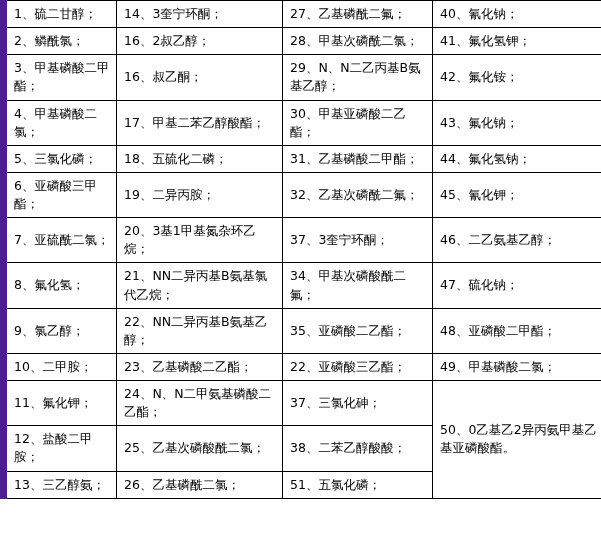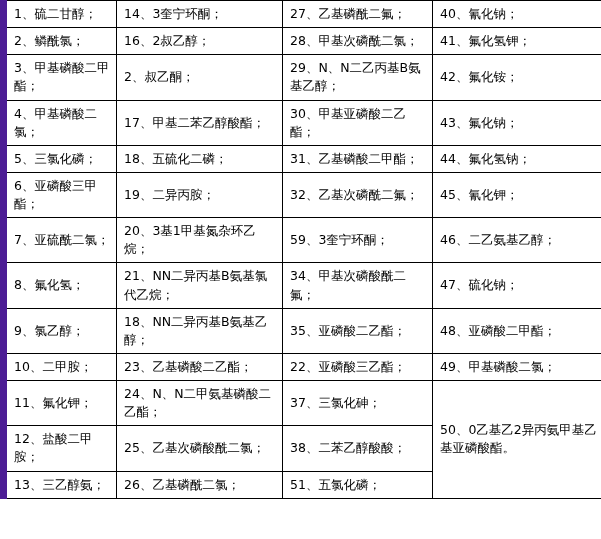--- a/index.html
+++ b/index.html
@@ -52,21 +52,21 @@
       <td>40、氰化钠；</td>
     </tr>
     <tr>
       <td>2、鳞酰氯；</td>
       <td>16、2叔乙醇；</td>
       <td>28、甲基次磷酰二氯；</td>
       <td>41、氟化氢钾；</td>
     </tr>
     <tr>
       <td>3、甲基磷酸二甲酯；</td>
-      <td>2、叔乙酮；</td>
+      <td>16、叔乙酮；</td>
       <td>29、N、N二乙丙基B氨基乙醇；</td>
       <td>42、氟化铵；</td>
     </tr>
     <tr>
       <td>4、甲基磷酸二氯；</td>
       <td>17、甲基二苯乙醇酸酯；</td>
       <td>30、甲基亚磷酸二乙酯；</td>
       <td>43、氟化钠；</td>
     </tr>
     <tr>
@@ -77,32 +77,32 @@
     </tr>
     <tr>
       <td>6、亚磷酸三甲酯；</td>
       <td>19、二异丙胺；</td>
       <td>32、乙基次磷酰二氟；</td>
       <td>45、氰化钾；</td>
     </tr>
     <tr>
       <td>7、亚硫酰二氯；</td>
       <td>20、3基1甲基氮杂环乙烷；</td>
-      <td>59、3奎宁环酮；</td>
+      <td>37、3奎宁环酮；</td>
       <td>46、二乙氨基乙醇；</td>
     </tr>
     <tr>
       <td>8、氟化氢；</td>
       <td>21、NN二异丙基B氨基氯代乙烷；</td>
       <td>34、甲基次磷酸酰二氟；</td>
       <td>47、硫化钠；</td>
     </tr>
     <tr>
       <td>9、氯乙醇；</td>
-      <td>18、NN二异丙基B氨基乙醇；</td>
+      <td>22、NN二异丙基B氨基乙醇；</td>
       <td>35、亚磷酸二乙酯；</td>
       <td>48、亚磷酸二甲酯；</td>
     </tr>
     <tr>
       <td>10、二甲胺；</td>
       <td>23、乙基磷酸二乙酯；</td>
       <td>22、亚磷酸三乙酯；</td>
       <td>49、甲基磷酸二氯；</td>
     </tr>
     <tr>

